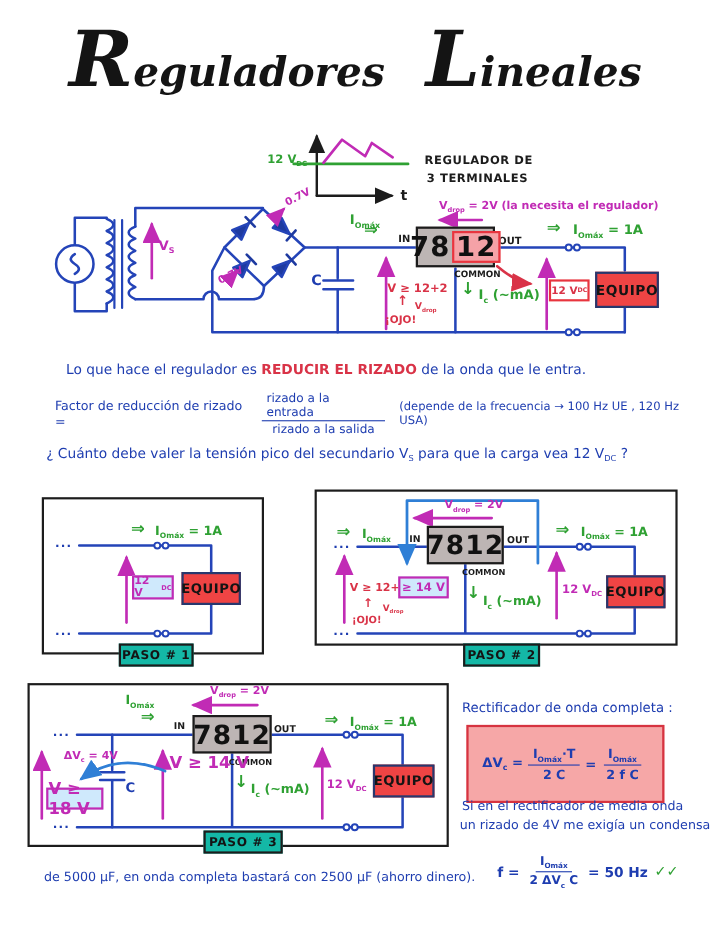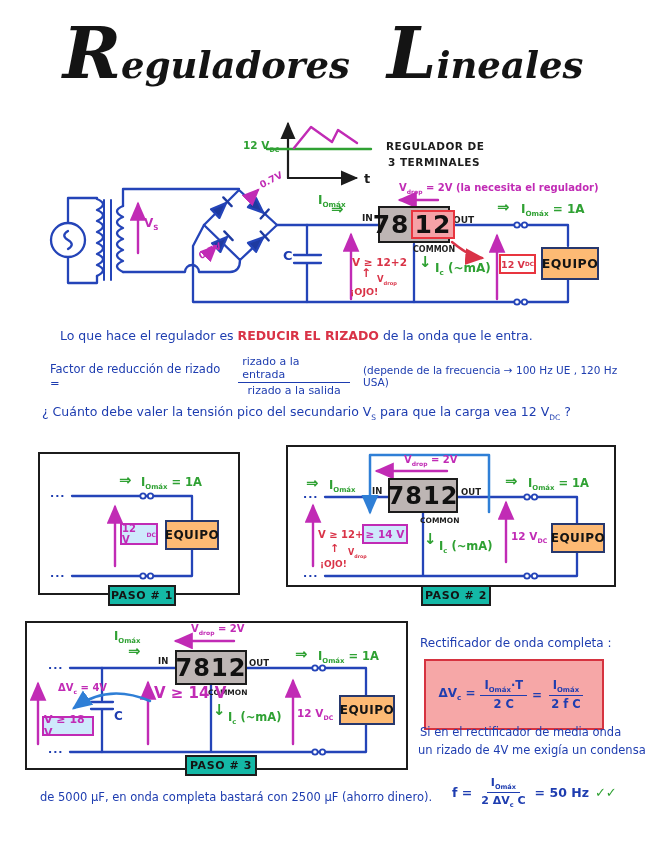--- a/index.html
+++ b/index.html
@@ -6,21 +6,21 @@
   #page{position:relative;width:646px;height:848px;background:#ffffff;overflow:hidden;
         font-family:"DejaVu Sans",sans-serif;}
   
   .lbl{position:absolute;white-space:nowrap;line-height:1.05;transform-origin:left top;}
   .ink{color:#1e3db0}.mag{color:#c12bb5}.grn{color:#2fa133}.red{color:#d93347}.blk{color:#1c1c1c}
   .b{font-weight:bold}
   sub{font-size:0.6em;}
   
   .box{position:absolute;box-sizing:border-box;display:flex;align-items:center;justify-content:center;}
   .graybox{background:#bdb5b4;border:2.6px solid #1c1c1c;color:#141414;justify-content:center;}
-  .navybox{background:#fdba74;border:2.4px solid #27386e;color:#141414;font-weight:bold;letter-spacing:0.5px;}
+  .navybox{background:#ef4444;border:2.4px solid #27386e;color:#141414;font-weight:bold;letter-spacing:0.5px;}
   .valmag{background:#cfe9fc;border:2px solid #c12bb5;color:#c12bb5;font-weight:bold;}
   .valred{background:#ffffff;border:2px solid #e8353f;color:#d93347;font-weight:bold;}
   .outer{position:absolute;border:2.4px solid #1c1c1c;box-sizing:border-box;}
   .caption{background:#14b8a6;border:2.2px solid #1c1c1c;color:#141414;font-weight:bold;font-size:11px;letter-spacing:0.6px;}
   .fbox{background:#f6a7a7;border:2.6px solid #d63340;color:#1e3db0;font-weight:bold;}
   .regnum{font-weight:bold;font-size:25px;color:#111;letter-spacing:1px;}
   .pinkcell{background:#f5a2a7;border:2.2px solid #e8353f;padding:0 2px;margin-left:1px;line-height:1;}
   
   .title{position:absolute;left:0;right:0;top:12px;text-align:center;color:#141414;}
   .tword{display:inline-block;font-family:"DejaVu Serif",serif;font-style:italic;font-weight:bold;
@@ -254,21 +254,21 @@
   <div class="lbl blk b" style="left:208px;top:689px;font-size:7.5px">COMMON</div>
   <div class="box graybox" style="left:175px;top:650px;width:72px;height:35px">
     <span class="regnum" style="font-size:24px">7812</span>
   </div>
   <div class="lbl grn b" style="left:295px;top:647px;font-size:15px">⇒</div>
   <div class="lbl grn b" style="left:318px;top:650px;font-size:11.5px">I<sub>Omáx</sub> = 1A</div>
   <div class="lbl ink b" style="left:48px;top:660px;font-size:11px;letter-spacing:1px">...</div>
   <div class="lbl ink b" style="left:48px;top:744px;font-size:11px;letter-spacing:1px">...</div>
   <div class="lbl mag b" style="left:58px;top:683px;font-size:10px">ΔV<sub>c</sub> = 4V</div>
   <div class="lbl ink b" style="left:114px;top:710px;font-size:12px">C</div>
-  <div class="box valmag" style="left:42px;top:716px;width:52px;height:20px;font-size:11px">V ≥ 18 V</div>
+  <div class="box valmag" style="left:42px;top:716px;width:52px;height:20px;font-size:15px">V ≥ 18 V</div>
   <div class="lbl mag b" style="left:154px;top:686px;font-size:15px">V ≥ 14 V</div>
   <div class="lbl grn b" style="left:213px;top:703px;font-size:15px">↓</div>
   <div class="lbl grn b" style="left:228px;top:711px;font-size:11.5px">I<sub>c</sub> (~mA)</div>
   <div class="lbl mag b" style="left:297px;top:708px;font-size:10.5px">12 V<sub>DC</sub></div>
   <div class="box navybox" style="left:339px;top:695px;width:56px;height:30px;font-size:12px">EQUIPO</div>
   <div class="box caption" style="left:185px;top:755px;width:72px;height:21px">PASO # 3</div>
 
   <div class="lbl ink" style="left:420px;top:637px;font-size:12px">Rectificador de onda completa :</div>
   <div class="box fbox" style="left:424px;top:659px;width:180px;height:71px;font-size:12px">
     <span>ΔV<sub>c</sub> =</span>

